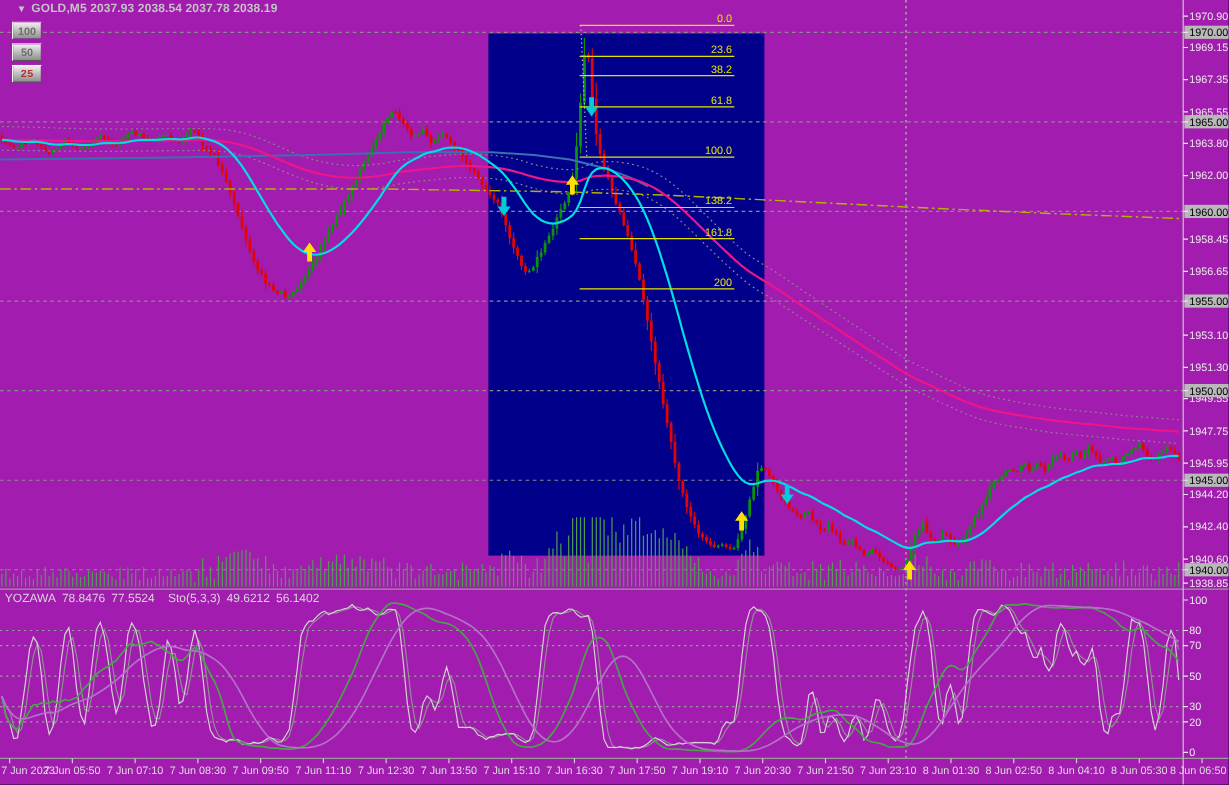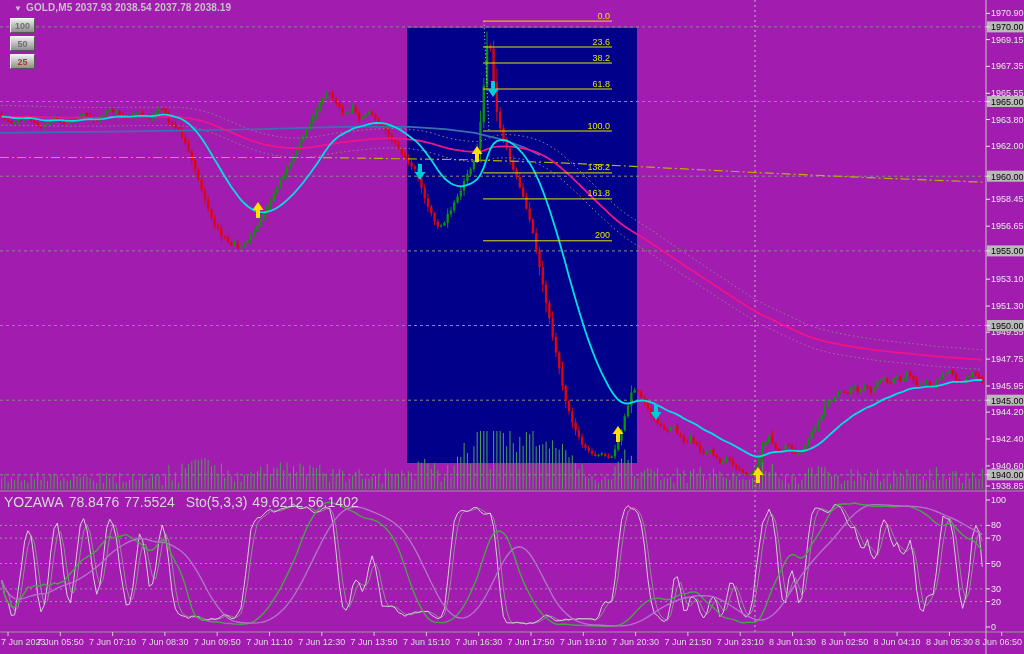--- a/index.html
+++ b/index.html
@@ -3,21 +3,21 @@
 <meta charset="utf-8">
 <style>
   html,body{margin:0;padding:0;background:#000;width:1024px;height:654px;overflow:hidden;}
   .root{position:relative;width:1024px;height:654px;background:#a21caf;font-family:"Liberation Sans",sans-serif;}
   svg{position:absolute;left:0;top:0;}
   svg text{font-family:"Liberation Sans",sans-serif;font-size:9px;}
   .title-bar{position:absolute;left:14px;top:2px;color:#c3c3c3;font-size:10px;font-weight:bold;letter-spacing:0.1px;white-space:nowrap;z-index:5;}
   .title-bar .tri{font-size:8px;margin-right:4px;color:#c3c3c3;}
   .tf-buttons{position:absolute;left:10px;top:18px;display:flex;flex-direction:column;z-index:5;}
   .tf-btn{width:25px;height:15px;margin-bottom:3px;background:linear-gradient(180deg,#efefef 0%,#c2c2c2 45%,#8f8f8f 100%);border:1px solid;border-color:#f8f8f8 #555 #555 #f8f8f8;border-radius:1px;font-family:"Liberation Sans",sans-serif;font-size:9px;font-weight:bold;display:flex;align-items:center;justify-content:center;padding:0;cursor:pointer;color:#6e6e6e;}
-  .ind-header{position:absolute;left:4px;top:494px;color:#d6d6d6;font-size:14px;white-space:nowrap;z-index:5;}
+  .ind-header{position:absolute;left:4px;top:494px;color:#d6d6d6;font-size:10px;white-space:nowrap;z-index:5;}
   .ind-header span{margin-right:5px;}
   .ind-header .gap{margin-left:6px;}
 </style>
 </head>
 <body>
 
 <div class="root">
   <svg id="chart-svg" width="1024" height="654">
       <g>
         <rect x="407" y="28" width="230" height="435" fill="#00008B"></rect>
@@ -1103,19 +1103,19 @@
       </g>
     </svg>
 
   <div class="title-bar">
     <span class="tri">▼</span><span>GOLD,M5 2037.93 2038.54 2037.78 2038.19</span>
   </div>
 
   <div class="tf-buttons">
     <button class="tf-btn" style="color: rgb(110, 110, 110);">100</button>
     <button class="tf-btn" style="color: rgb(110, 110, 110);">50</button>
-    <button class="tf-btn" style="color: rgb(180, 50, 50);">25</button>
+    <button class="tf-btn" style="color: rgb(180, 50, 50); font-family: Liberation Mono, monospace;">25</button>
   </div>
 
   <div class="ind-header">
     <span>YOZAWA</span><span>78.8476</span><span>77.5524</span><span class="gap">Sto(5,3,3)</span><span>49.6212</span><span>56.1402</span>
   </div>
 </div>
 
 </body></html>

